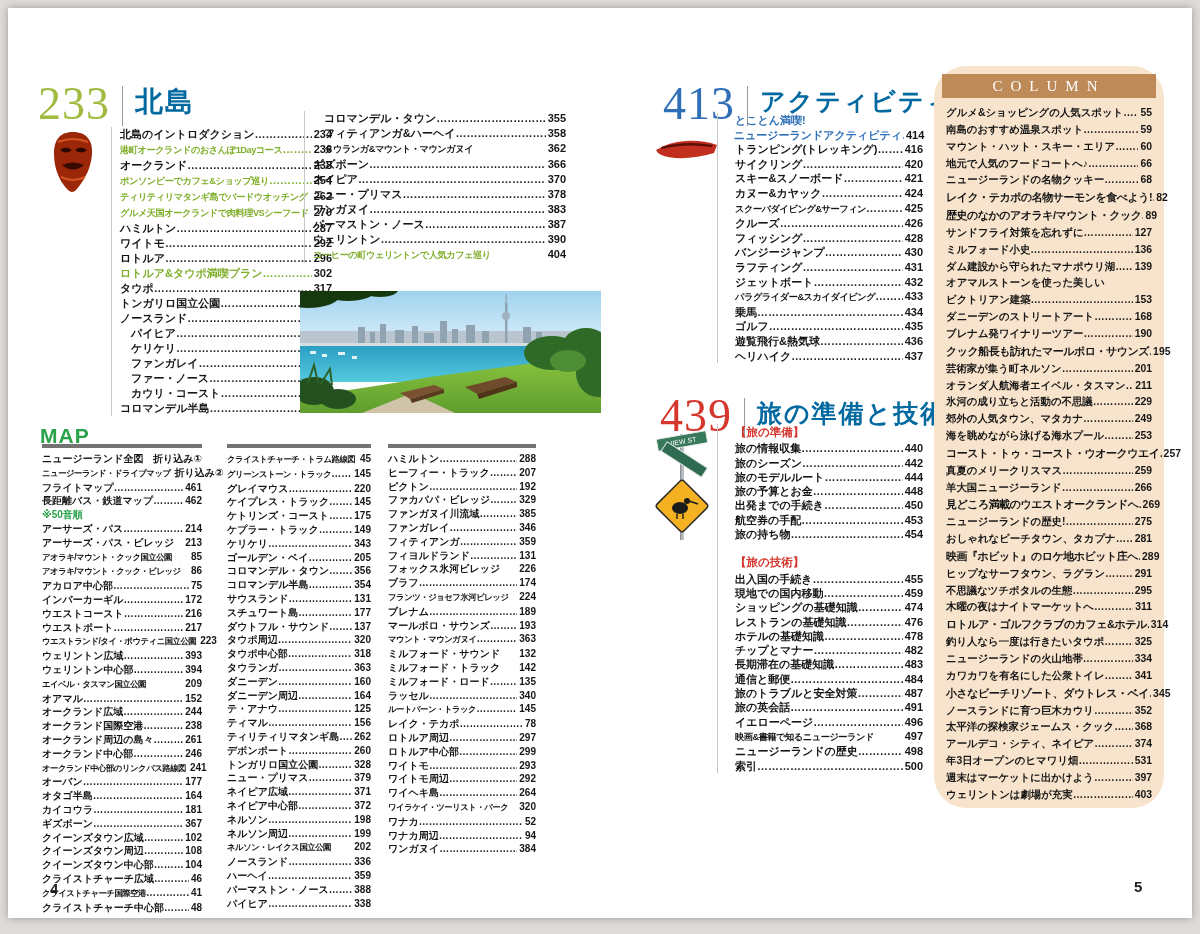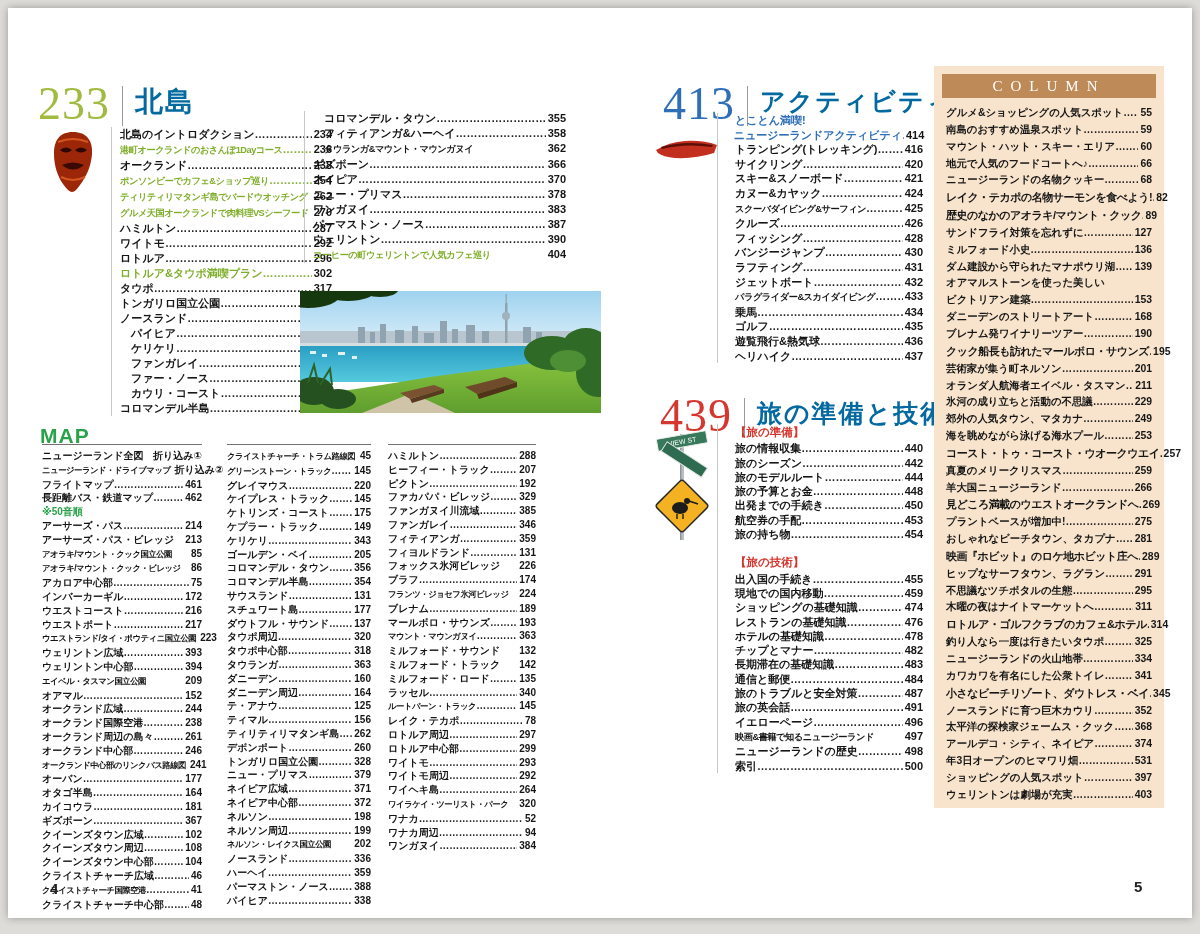--- a/index.html
+++ b/index.html
@@ -27,34 +27,34 @@
   .b{color:var(--blue);justify-content:center;}
   .mg{color:var(--mapgreen);font-weight:700;}
   .i{padding-left:11px;}
   .sm .t{font-size:84%;letter-spacing:-0.5px;}
   .bordered{border-left:1px solid #c7c7c7;}
   
   .hlist{width:212px;font-size:11px;font-weight:600;line-height:15px;padding-left:8px;}
   #hokuto-col1{left:111px;top:127px;}
   #hokuto-col2{left:304px;top:111px;width:253px;}
   
-  .maplist{font-size:10px;font-weight:600;line-height:13.8px;border-top:1px solid #737373;padding-top:4px;text-align:right;}
+  .maplist{font-size:10px;font-weight:600;line-height:13.8px;border-top:4px solid #737373;padding-top:4px;text-align:right;}
   #map-title{position:absolute;left:40px;top:424px;font-size:21px;font-weight:700;color:var(--mapgreen);letter-spacing:1px;}
   #map-col1{left:42px;top:444px;width:160px;}
   #map-col2{left:227px;top:444px;width:144px;}
   #map-col3{left:388px;top:444px;width:148px;}
   .maplist .sm .t{font-size:8.4px;}
   
   .rlist{width:188px;font-size:11px;font-weight:600;line-height:14.6px;padding-left:17px;}
   #act-list{left:717px;top:113px;}
   #prep-list{left:717px;top:424px;line-height:14.3px;}
   .subhead{color:var(--red);font-weight:700;font-size:11.5px;margin:1px 0 2px 0;}
   .gap{height:13px;}
   
-  #column-panel{position:absolute;left:934px;top:66px;width:230px;height:742px;background:var(--colbg);}
+  #column-panel{position:absolute;left:934px;top:66px;width:230px;height:742px;background:var(--colbg);border-radius:32px;}
   #column-bar{margin:8px 8px 7px 8px;height:24px;background:var(--colbar);color:#fff;
               font-family:"Liberation Serif","DejaVu Serif",serif;font-size:15px;letter-spacing:8px;
               text-align:center;line-height:24px;font-weight:400;}
   #column-list{position:static;padding:0 12px 0 12px;font-size:10.4px;font-weight:600;line-height:16.85px;}
   #column-list .sm .t{font-size:11px;}
   
   .icon{position:absolute;}
   #mask-icon{left:50px;top:130px;}
   #boat-icon{left:655px;top:137px;}
   #sign-icon{left:654px;top:424px;}
@@ -1155,21 +1155,21 @@
         <span class="t">羊大国ニュージーランド</span>
           <span class="lead"></span>
           <span class="p">266</span>
       </div>
         <div class="row sm">
         <span class="t">見どころ満載のウエストオークランドへ</span>
           <span class="lead"></span>
           <span class="p">269</span>
       </div>
         <div class="row">
-        <span class="t">プラントベースが増加中!</span>
+        <span class="t">ニュージーランドの歴史!</span>
           <span class="lead"></span>
           <span class="p">275</span>
       </div>
         <div class="row">
         <span class="t">おしゃれなビーチタウン、タカプナ</span>
           <span class="lead"></span>
           <span class="p">281</span>
       </div>
         <div class="row sm">
         <span class="t">映画『ホビット』のロケ地ホビット庄へ</span>
@@ -1230,21 +1230,21 @@
         <span class="t">アールデコ・シティ、ネイピア</span>
           <span class="lead"></span>
           <span class="p">374</span>
       </div>
         <div class="row">
         <span class="t">年3日オープンのヒマワリ畑</span>
           <span class="lead"></span>
           <span class="p">531</span>
       </div>
         <div class="row">
-        <span class="t">ショッピングの人気スポット</span>
+        <span class="t">週末はマーケットに出かけよう</span>
           <span class="lead"></span>
           <span class="p">397</span>
       </div>
         <div class="row">
         <span class="t">ウェリントンは劇場が充実</span>
           <span class="lead"></span>
           <span class="p">403</span>
       </div>
       </div>
   </div>

